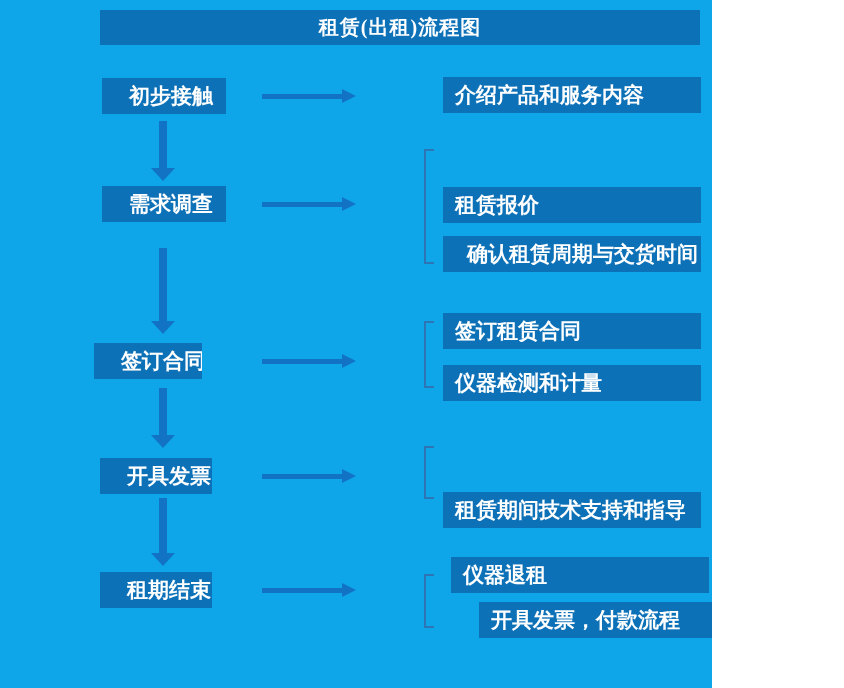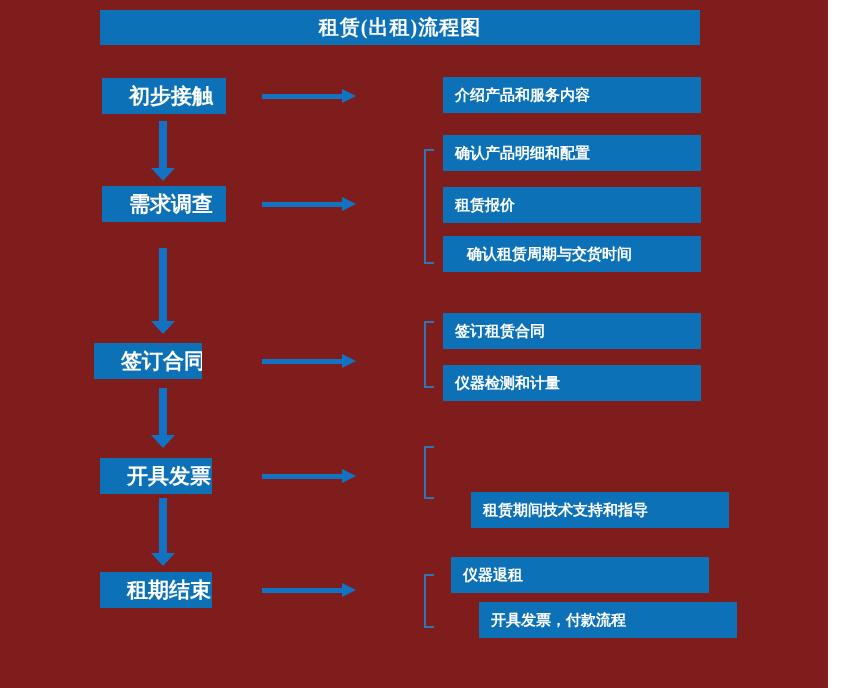--- a/index.html
+++ b/index.html
@@ -3,37 +3,37 @@
 <meta charset="utf-8">
 <style>
   :root{
     --box-color:#0d71b8;
     --arrow-color:#1273c4;
     --bracket-color:#2e75b6;
     --text-color:#ffffff;
   }
   html,body{margin:0;padding:0;background:#ffffff;}
   .canvas{
-    position:relative;width:828px;height:688px;background:#7f1d1d;overflow:hidden;
+    position:relative;width:712px;height:688px;background:#0ea5e9;overflow:hidden;
     font-family:"Liberation Serif","DejaVu Serif",serif;font-weight:bold;
   }
   .title-bar{
     position:absolute;left:100px;top:10px;width:600px;height:35px;
     background:var(--box-color);color:var(--text-color);
     font-size:20px;line-height:35px;text-align:center;letter-spacing:1px;
   }
   .step-box{
     position:absolute;height:36px;background:var(--box-color);color:var(--text-color);
     font-size:21px;line-height:36px;padding-left:27px;box-sizing:border-box;
     white-space:nowrap;overflow:hidden;
   }
   .detail-box{
     position:absolute;left:443px;width:258px;height:36px;
     background:var(--box-color);color:var(--text-color);
-    font-size:15px;line-height:36px;padding-left:12px;box-sizing:border-box;
+    font-size:21px;line-height:36px;padding-left:12px;box-sizing:border-box;
     white-space:nowrap;overflow:hidden;
   }
   .overlay{position:absolute;left:0;top:0;width:844px;height:688px;pointer-events:none;}
   .arrow{fill:var(--arrow-color);}
   .bracket{stroke:var(--bracket-color);stroke-width:2;fill:none;}
 </style>
 </head>
 <body>
 
 <div class="canvas">
@@ -41,28 +41,27 @@
   <div class="title-bar">租赁(出租)流程图</div>
 
   <div class="step-box" style="left:102px;top:78px;width:124px;">初步接触</div>
   <div class="step-box" style="left:102px;top:186px;width:124px;">需求调查</div>
   <div class="step-box" style="left:94px;top:343px;width:108px;">签订合同</div>
   <div class="step-box" style="left:100px;top:458px;width:112px;">开具发票</div>
   <div class="step-box" style="left:100px;top:572px;width:112px;">租期结束</div>
 
   <div class="detail-box" style="top:77px;">介绍产品和服务内容</div>
 
-  <div class="detail-box" style="top:135px;">确认产品明细和配置</div>
   <div class="detail-box" style="top:187px;">租赁报价</div>
   <div class="detail-box" style="top:236px;padding-left:24px;">确认租赁周期与交货时间</div>
 
   <div class="detail-box" style="top:313px;">签订租赁合同</div>
   <div class="detail-box" style="top:365px;">仪器检测和计量</div>
 
-  <div class="detail-box" style="top:492px;margin-left:28px;">租赁期间技术支持和指导</div>
+  <div class="detail-box" style="top:492px;">租赁期间技术支持和指导</div>
 
   <div class="detail-box" style="top:557px;margin-left:8px;">仪器退租</div>
   <div class="detail-box" style="top:602px;margin-left:36px;">开具发票，付款流程</div>
 
   <svg class="overlay" width="844" height="688" viewBox="0 0 844 688">
 
     <g>
       <rect class="arrow" x="262" y="94" width="80" height="5"></rect>
       <polygon class="arrow" points="342,89 356,96 342,103"></polygon>
     </g>

